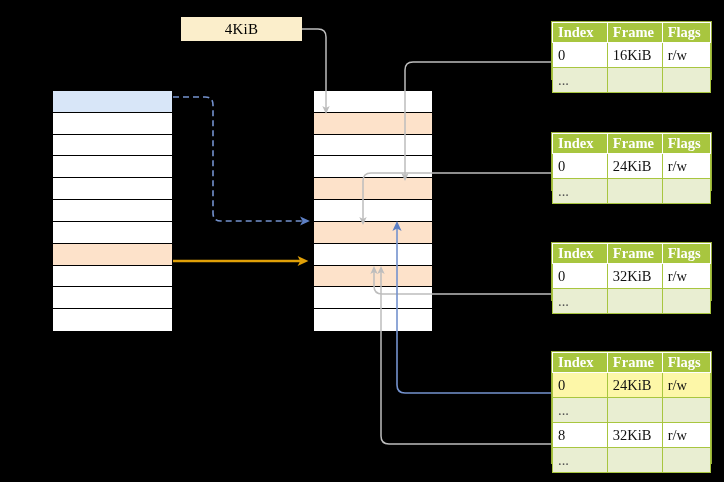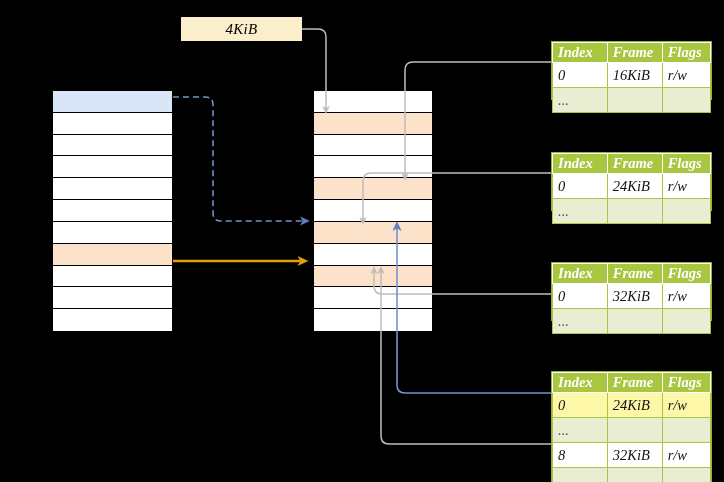--- a/index.html
+++ b/index.html
@@ -1,28 +1,28 @@
 <!DOCTYPE html>
 <html><head>
 <meta charset="utf-8">
 <style>
   html,body{margin:0;padding:0;background:#000;}
   #stage{position:relative;width:724px;height:482px;background:#000;overflow:hidden;
-         font-family:"Liberation Serif",serif;font-style:italic;}
+         font-family:"Liberation Serif",serif;}
   svg.layer{position:absolute;left:0;top:0;width:724px;height:482px;pointer-events:none;}
   .memblock{position:absolute;box-sizing:border-box;border:1.4px solid #000;background:#fff;}
   .memrow{box-sizing:border-box;border-bottom:1.4px solid #000;background:#fff;height:21.8px;}
   .memrow:last-child{border-bottom:none;}
   .memrow.blue{background:#d8e6f8;}
   .memrow.peach{background:#fde2ca;}
   .sizebox{position:absolute;box-sizing:border-box;background:#fbeecb;
            display:flex;align-items:center;justify-content:center;
            font-size:15px;color:#000;letter-spacing:.3px;}
   .ptable{position:absolute;box-sizing:border-box;border-collapse:collapse;
-          border:1.3px solid #9ab03a;background:#f97316;margin-top:20px;}
+          border:1.3px solid #9ab03a;background:#f97316;}
   .ptable table{border-collapse:collapse;width:100%;height:100%;table-layout:fixed;}
   .ptable th{background:#a8c63f;color:#fff;font-weight:bold;font-size:14.5px;
              text-align:left;padding:1px 5px;border:1.3px solid #fff;
              font-family:"Liberation Serif",serif;}
   .ptable td{font-size:14.5px;color:#111;text-align:left;padding:1px 5px;
              border:1.3px solid #a8c63f;background:#fff;height:22px;
              font-family:"Liberation Serif",serif;white-space:nowrap;overflow:hidden;}
   .ptable tr.ellip td{background:#e9eed2;color:#555;}
   .ptable td.hl{background:#fdf7a8;}
 </style>

